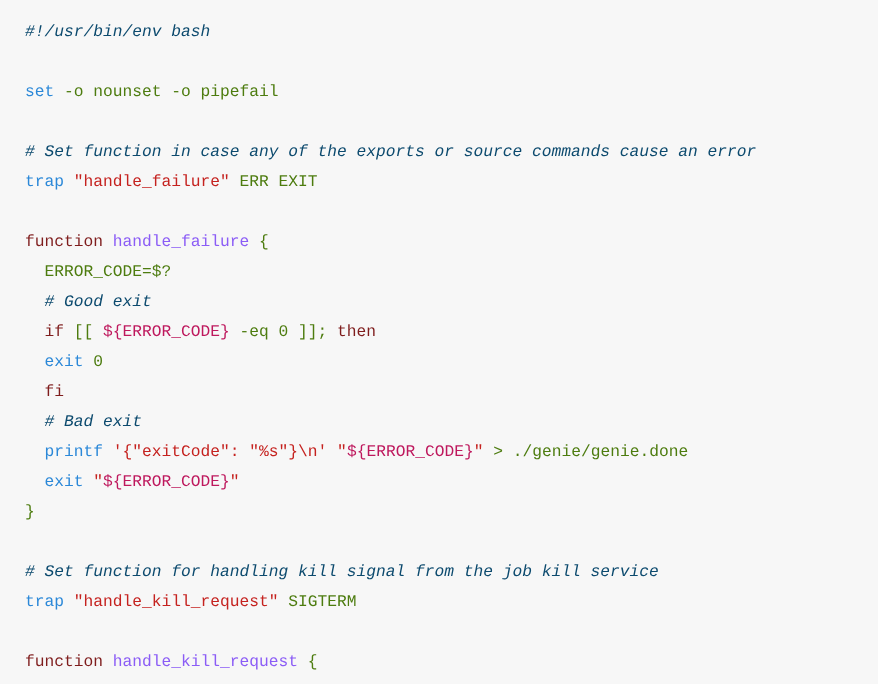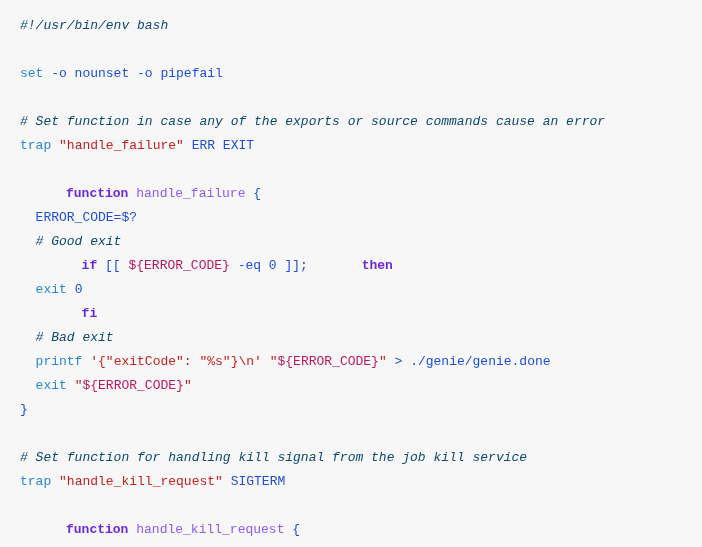--- a/index.html
+++ b/index.html
@@ -13,23 +13,23 @@
   .code-container {
     padding: 14px 20px;
     white-space: pre;
     overflow: hidden;
   }
   .line {
     display: block;
     min-height: 24px;
   }
   .tok-comment { color: #0c4a6e; font-style: italic; }
-  .tok-keyword { color: #6d28d9; font-weight: bold; margin-left: 46px; }
+  .tok-keyword { color: #7f1d1d; font-weight: normal; }
   .tok-builtin { color: #2b88d8; font-family: Liberation Mono, monospace; }
   .tok-string  { color: #c5221f; }
   .tok-var     { color: #be185d; }
-  .tok-plain   { color: #1d4ed8; }
+  .tok-plain   { color: #4d7c0f; }
   .tok-fnname  { color: #8b5cf6; }
 </style>
 </head>
 <body>
 
 <div class="code-container" id="code-root"><span class="line"><span class="tok-comment">#!/usr/bin/env bash</span></span><span class="line">&nbsp;</span><span class="line"><span class="tok-builtin">set</span><span class="tok-plain"> -o nounset -o pipefail</span></span><span class="line">&nbsp;</span><span class="line"><span class="tok-comment"># Set function in case any of the exports or source commands cause an error</span></span><span class="line"><span class="tok-builtin">trap</span><span class="tok-plain"> </span><span class="tok-string">"handle_failure"</span><span class="tok-plain"> ERR EXIT</span></span><span class="line">&nbsp;</span><span class="line"><span class="tok-keyword">function</span><span class="tok-plain"> </span><span class="tok-fnname">handle_failure</span><span class="tok-plain"> {</span></span><span class="line"><span class="tok-plain">  ERROR_CODE=$?</span></span><span class="line"><span class="tok-plain">  </span><span class="tok-comment"># Good exit</span></span><span class="line"><span class="tok-plain">  </span><span class="tok-keyword">if</span><span class="tok-plain"> [[ </span><span class="tok-var">${ERROR_CODE}</span><span class="tok-plain"> -eq 0 ]]; </span><span class="tok-keyword">then</span></span><span class="line"><span class="tok-plain">  </span><span class="tok-builtin">exit</span><span class="tok-plain"> 0</span></span><span class="line"><span class="tok-plain">  </span><span class="tok-keyword">fi</span></span><span class="line"><span class="tok-plain">  </span><span class="tok-comment"># Bad exit</span></span><span class="line"><span class="tok-plain">  </span><span class="tok-builtin">printf</span><span class="tok-plain"> </span><span class="tok-string">'{"exitCode": "%s"}\n'</span><span class="tok-plain"> </span><span class="tok-string">"</span><span class="tok-var">${ERROR_CODE}</span><span class="tok-string">"</span><span class="tok-plain"> &gt; ./genie/genie.done</span></span><span class="line"><span class="tok-plain">  </span><span class="tok-builtin">exit</span><span class="tok-plain"> </span><span class="tok-string">"</span><span class="tok-var">${ERROR_CODE}</span><span class="tok-string">"</span></span><span class="line"><span class="tok-plain">}</span></span><span class="line">&nbsp;</span><span class="line"><span class="tok-comment"># Set function for handling kill signal from the job kill service</span></span><span class="line"><span class="tok-builtin">trap</span><span class="tok-plain"> </span><span class="tok-string">"handle_kill_request"</span><span class="tok-plain"> SIGTERM</span></span><span class="line">&nbsp;</span><span class="line"><span class="tok-keyword">function</span><span class="tok-plain"> </span><span class="tok-fnname">handle_kill_request</span><span class="tok-plain"> {</span></span></div>
 
 </body></html>

